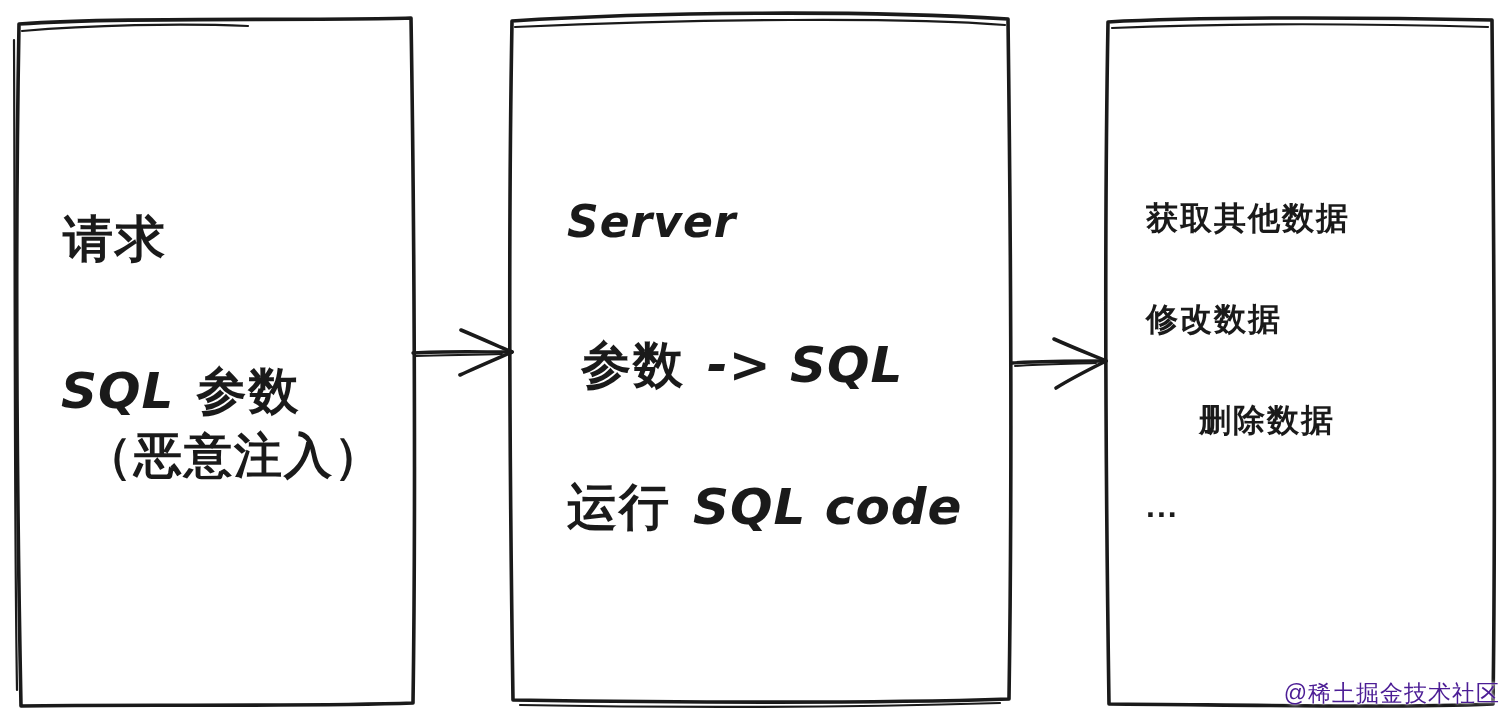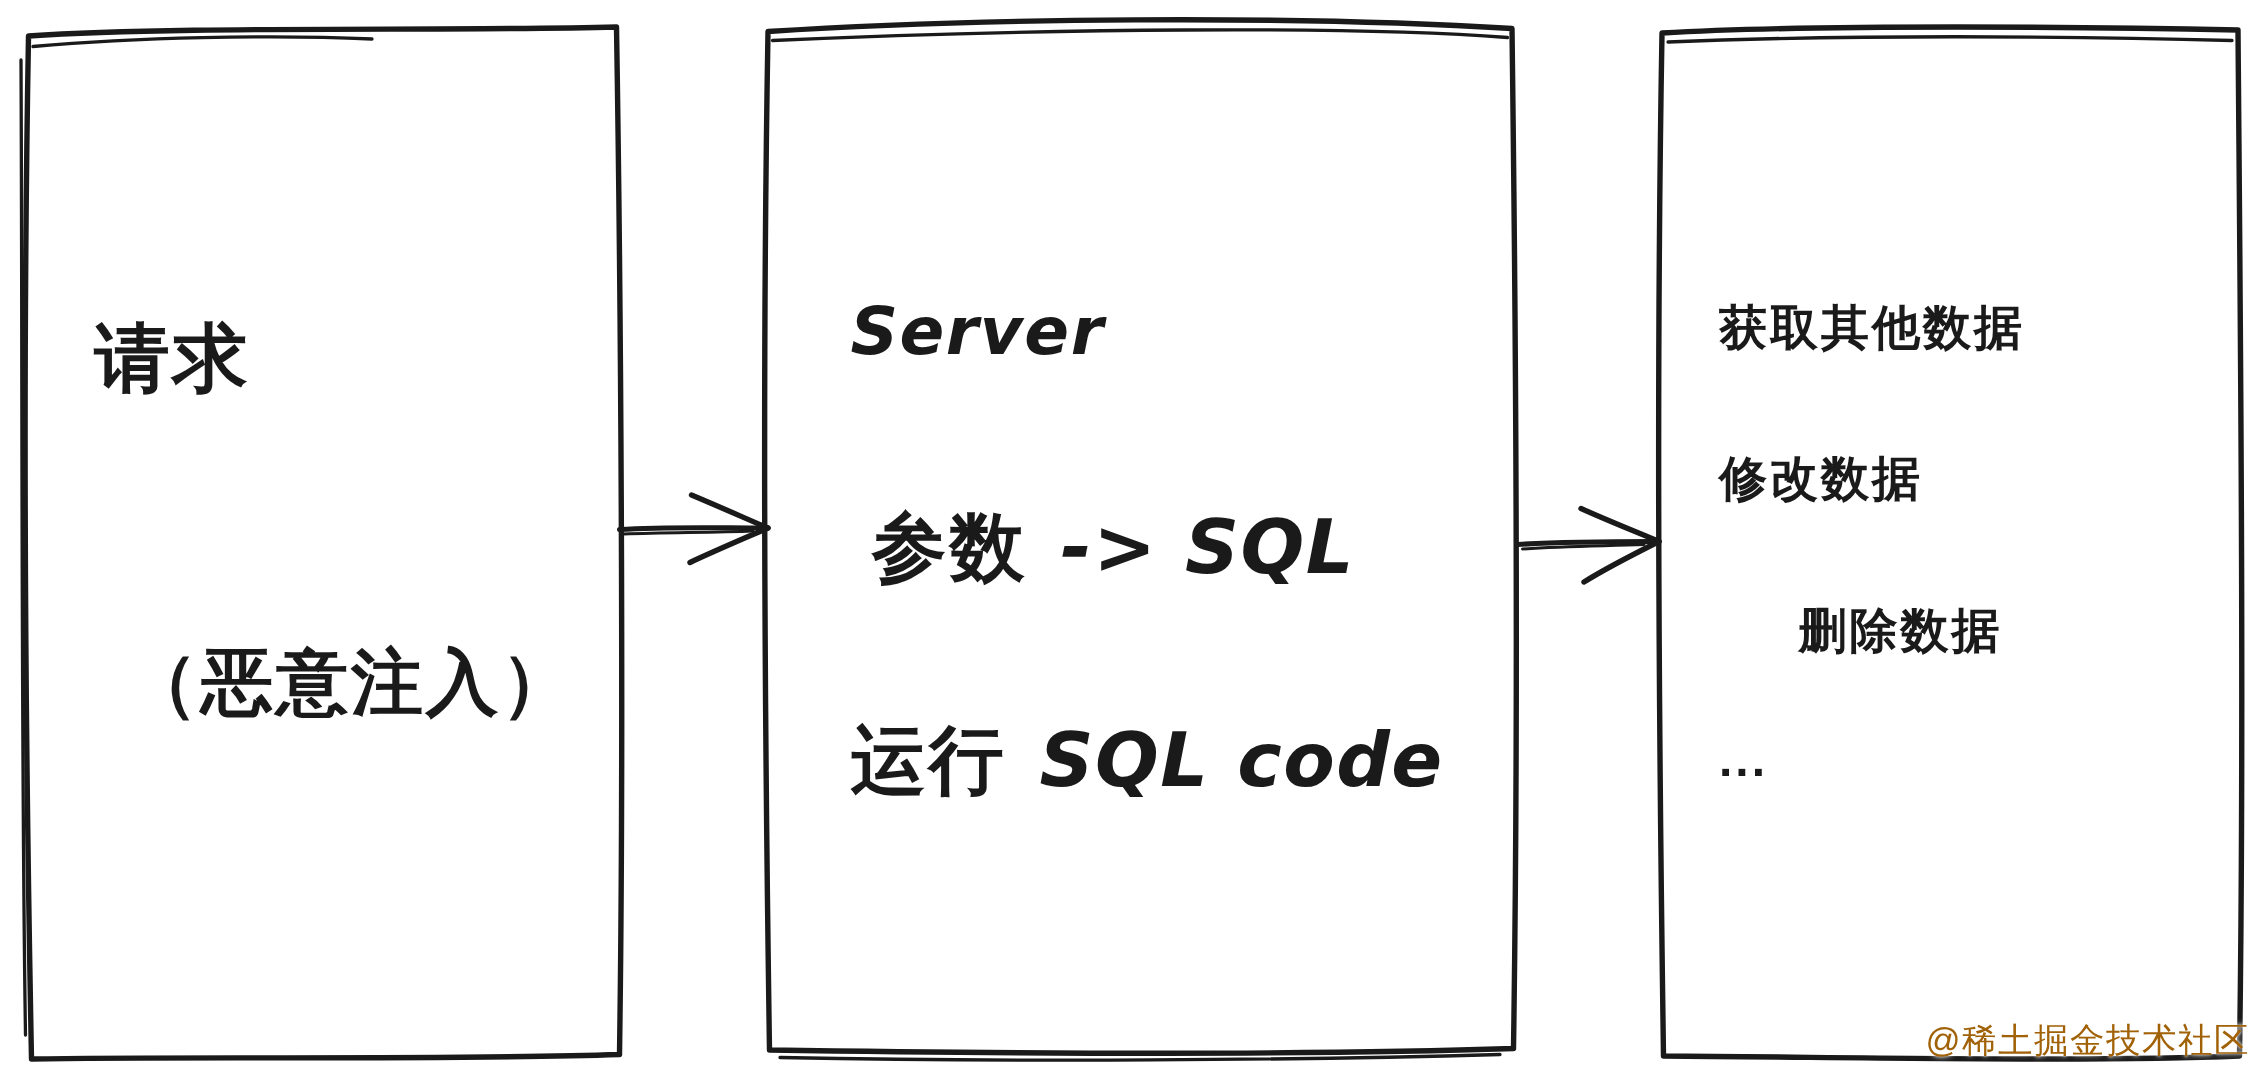--- a/index.html
+++ b/index.html
@@ -47,21 +47,21 @@
   .fs48 { font-size: 48px; font-family: Liberation Serif, serif; }
   .fs52 { font-size: 44px; }
   .fs40 { font-size: 32px; }
   .watermark {
     position: absolute;
     right: 12px;
     top: 678px;
     font-size: 23px;
     font-weight: 400;
     letter-spacing: 1px;
-    color: #a16207;
+    color: #4c1d95;
     text-shadow: 0 0 2px #ffffff, 0 0 4px #ffffff;
     font-family: "Liberation Sans", sans-serif;
   }
 </style>
 </head>
 <body>
 
 <div class="stage">
 
   <svg class="sketch-layer" viewBox="0 0 1512 719" xmlns="http://www.w3.org/2000/svg" fill="none" stroke="#1a1a1a" stroke-linecap="round" stroke-linejoin="round">
@@ -105,20 +105,23 @@
     <g>
       <path stroke-width="3.4" d="M 1012 363 C 1042 361, 1072 361, 1104 361"></path>
       <path stroke-width="2.0" d="M 1015 366 C 1044 364, 1070 364, 1096 363"></path>
       <path stroke-width="3.6" d="M 1054 339 C 1074 348, 1092 355, 1106 361"></path>
       <path stroke-width="3.6" d="M 1106 361 C 1090 369, 1072 378, 1056 388"></path>
     </g>
   </svg>
 
   <div class="label zh fs50" style="left:63px; top:214px;">请求</div>
 
+  <div class="label fs50" style="left:61px; top:366px;">
+    <span class="hand seg-gap">SQL</span><span class="zh">参数</span>
+  </div>
 
   <div class="label zh fs48" style="left:84px; top:432px;">（恶意注入）</div>
 
   <div class="label hand fs52" style="left:567px; top:200px;">Server</div>
 
   <div class="label fs50" style="left:581px; top:340px;">
     <span class="zh seg-gap">参数</span><span class="hand">-&gt; SQL</span>
   </div>
 
   <div class="label fs50" style="left:567px; top:482px;">

